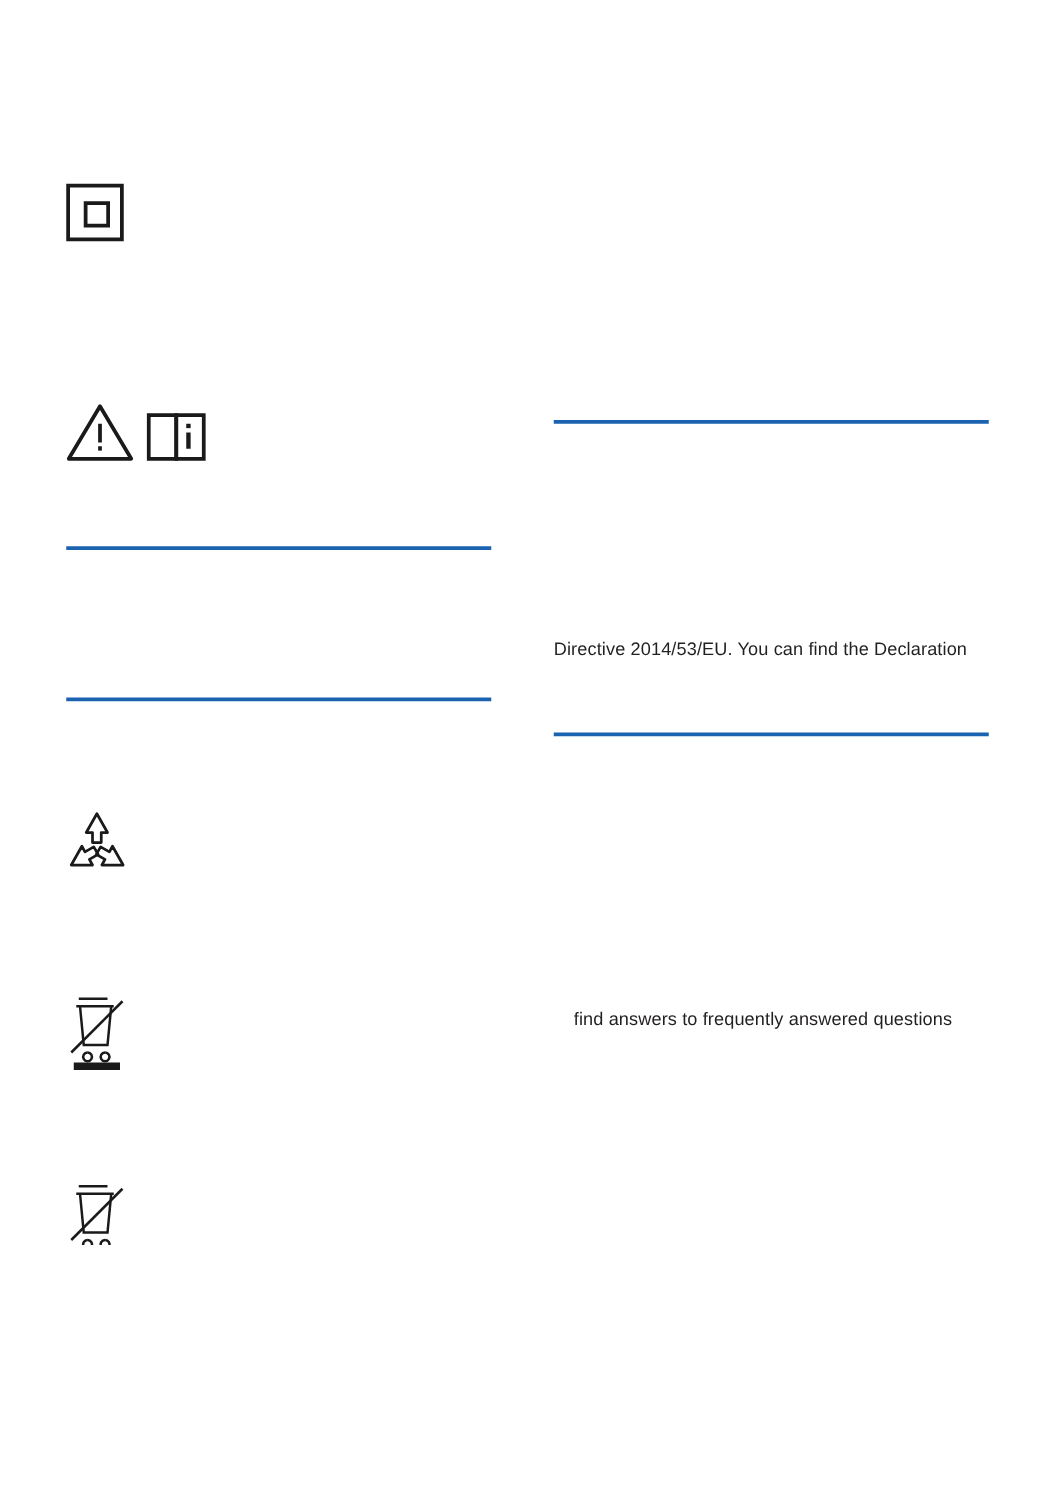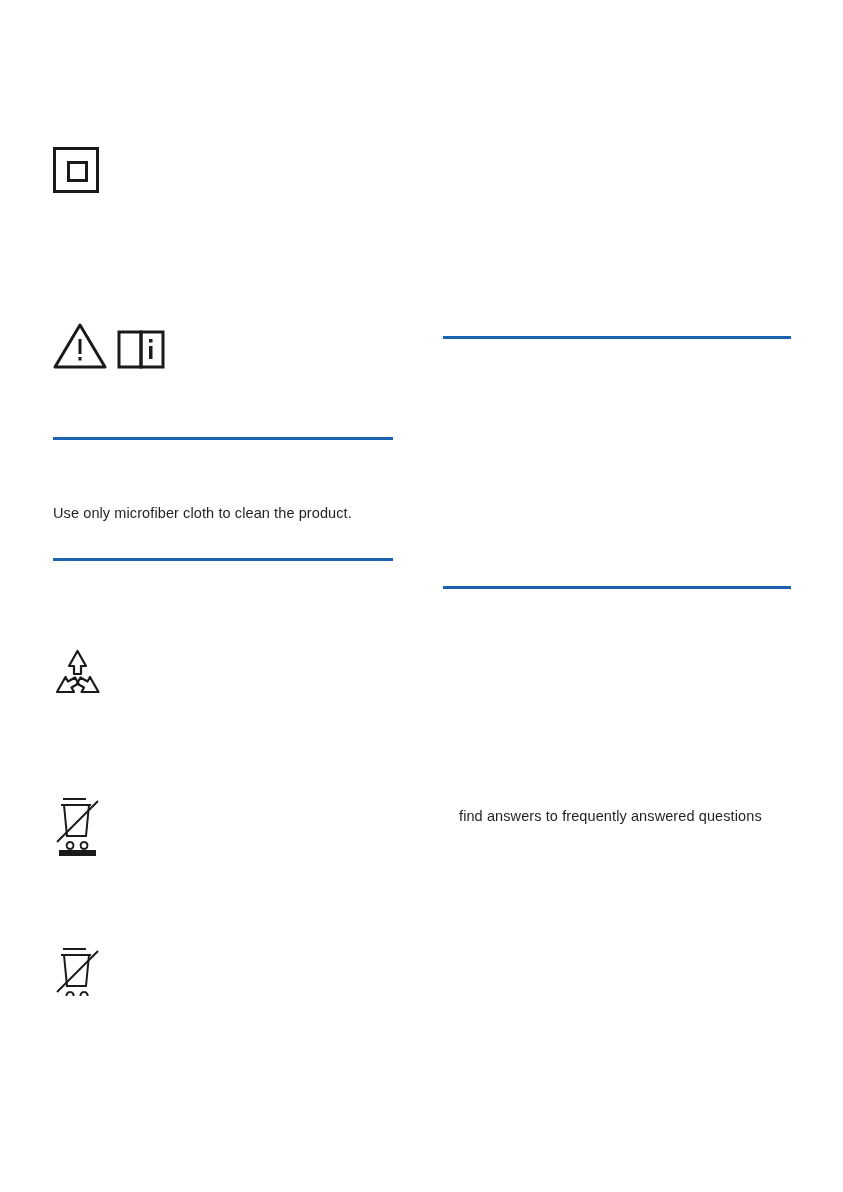--- a/index.html
+++ b/index.html
@@ -76,21 +76,20 @@
         <path d="M66 10 L66 45 L88 45 L88 10 Z" fill="none" stroke="#1a1a1a" stroke-width="3"></path>
         <path d="M88 10 L88 45 L110 45 L110 10 Z" fill="none" stroke="#1a1a1a" stroke-width="3"></path>
         <rect x="96" y="17" width="3.5" height="3.5" fill="#1a1a1a"></rect>
         <rect x="96" y="24" width="3.5" height="13" fill="#1a1a1a"></rect>
       </g>
     </svg>
   </div>
 
   <div class="abs rule" style="left:53px; top:437px; width:340px;"></div>
 
-  <div class="abs body-text" style="left:53px; top:503px; width:400px;">Use only microfiber cloth to clean the product.</div>
 
   <div class="abs rule" style="left:53px; top:558px; width:340px;"></div>
 
   <div class="abs" style="left:53px; top:648px; width:50px; height:52px;">
     <svg width="50" height="52" viewBox="0 0 50 52">
       <g fill="none" stroke="#1a1a1a" stroke-width="2.2" stroke-linejoin="round">
         <path d="M24.5 3 L33 18 L28 18 L28 26 L21 26 L21 18 L16 18 Z"></path>
         <path d="M4 44 L12.5 29 L15 33.5 L22 29.5 L25.5 35.5 L18.5 39.5 L21 44 Z"></path>
         <path d="M45.5 44 L28.5 44 L31 39.5 L24 35.5 L27.5 29.5 L34.5 33.5 L37 29 Z"></path>
       </g>
@@ -119,19 +118,20 @@
         <path d="M11 11 L14 42 L33 42 L36 11"></path>
         <path d="M17 48 a3.5 3.5 0 1 0 0.1 0"></path>
         <path d="M31 48 a3.5 3.5 0 1 0 0.1 0"></path>
         <path d="M4 48 L45 7"></path>
       </g>
     </svg>
   </div>
 
   <div class="abs rule" style="left:443px; top:336px; width:348px;"></div>
 
+  <div class="abs body-text" style="left:443px; top:510px; width:400px;">Directive 2014/53/EU. You can find the Declaration</div>
 
   <div class="abs rule" style="left:443px; top:586px; width:348px;"></div>
 
   <div class="abs body-text" style="left:459px; top:806px; width:400px;">find answers to frequently answered questions</div>
 
 
 </div>
 
 </body></html>

